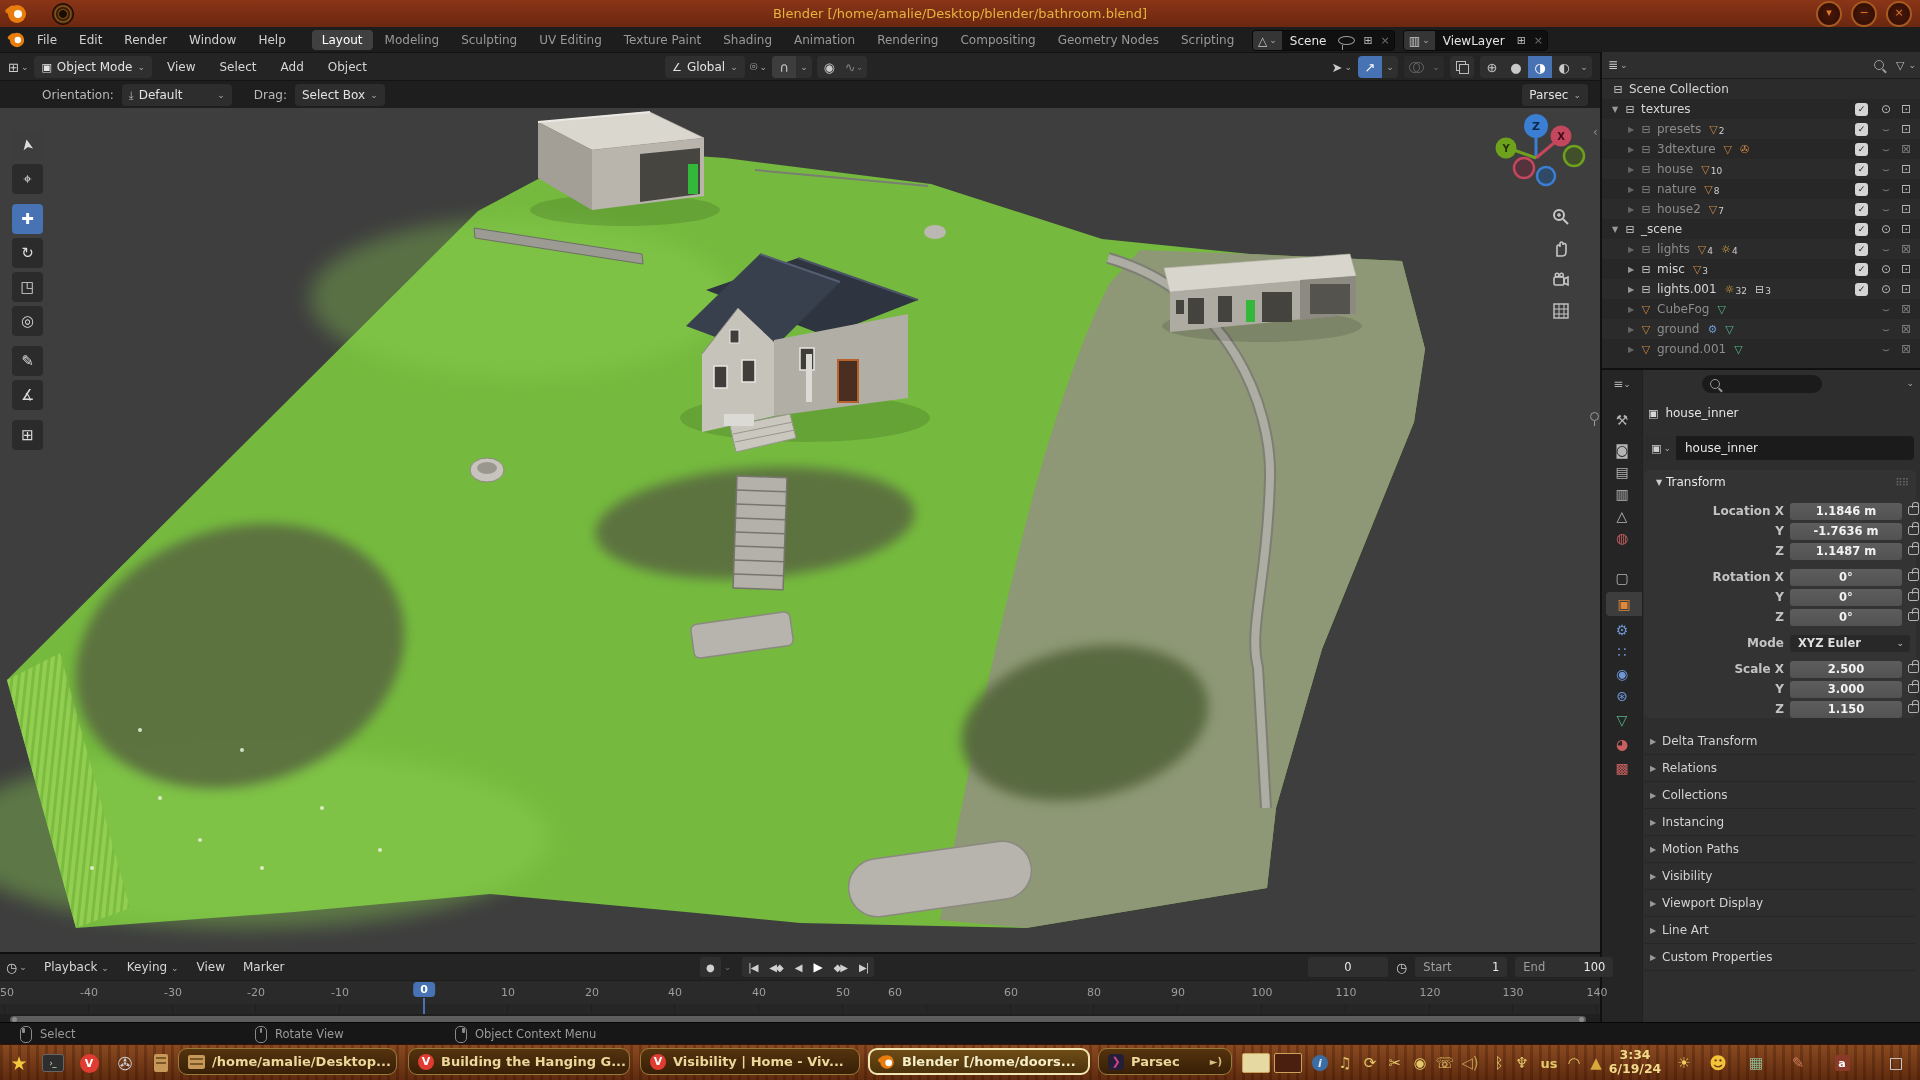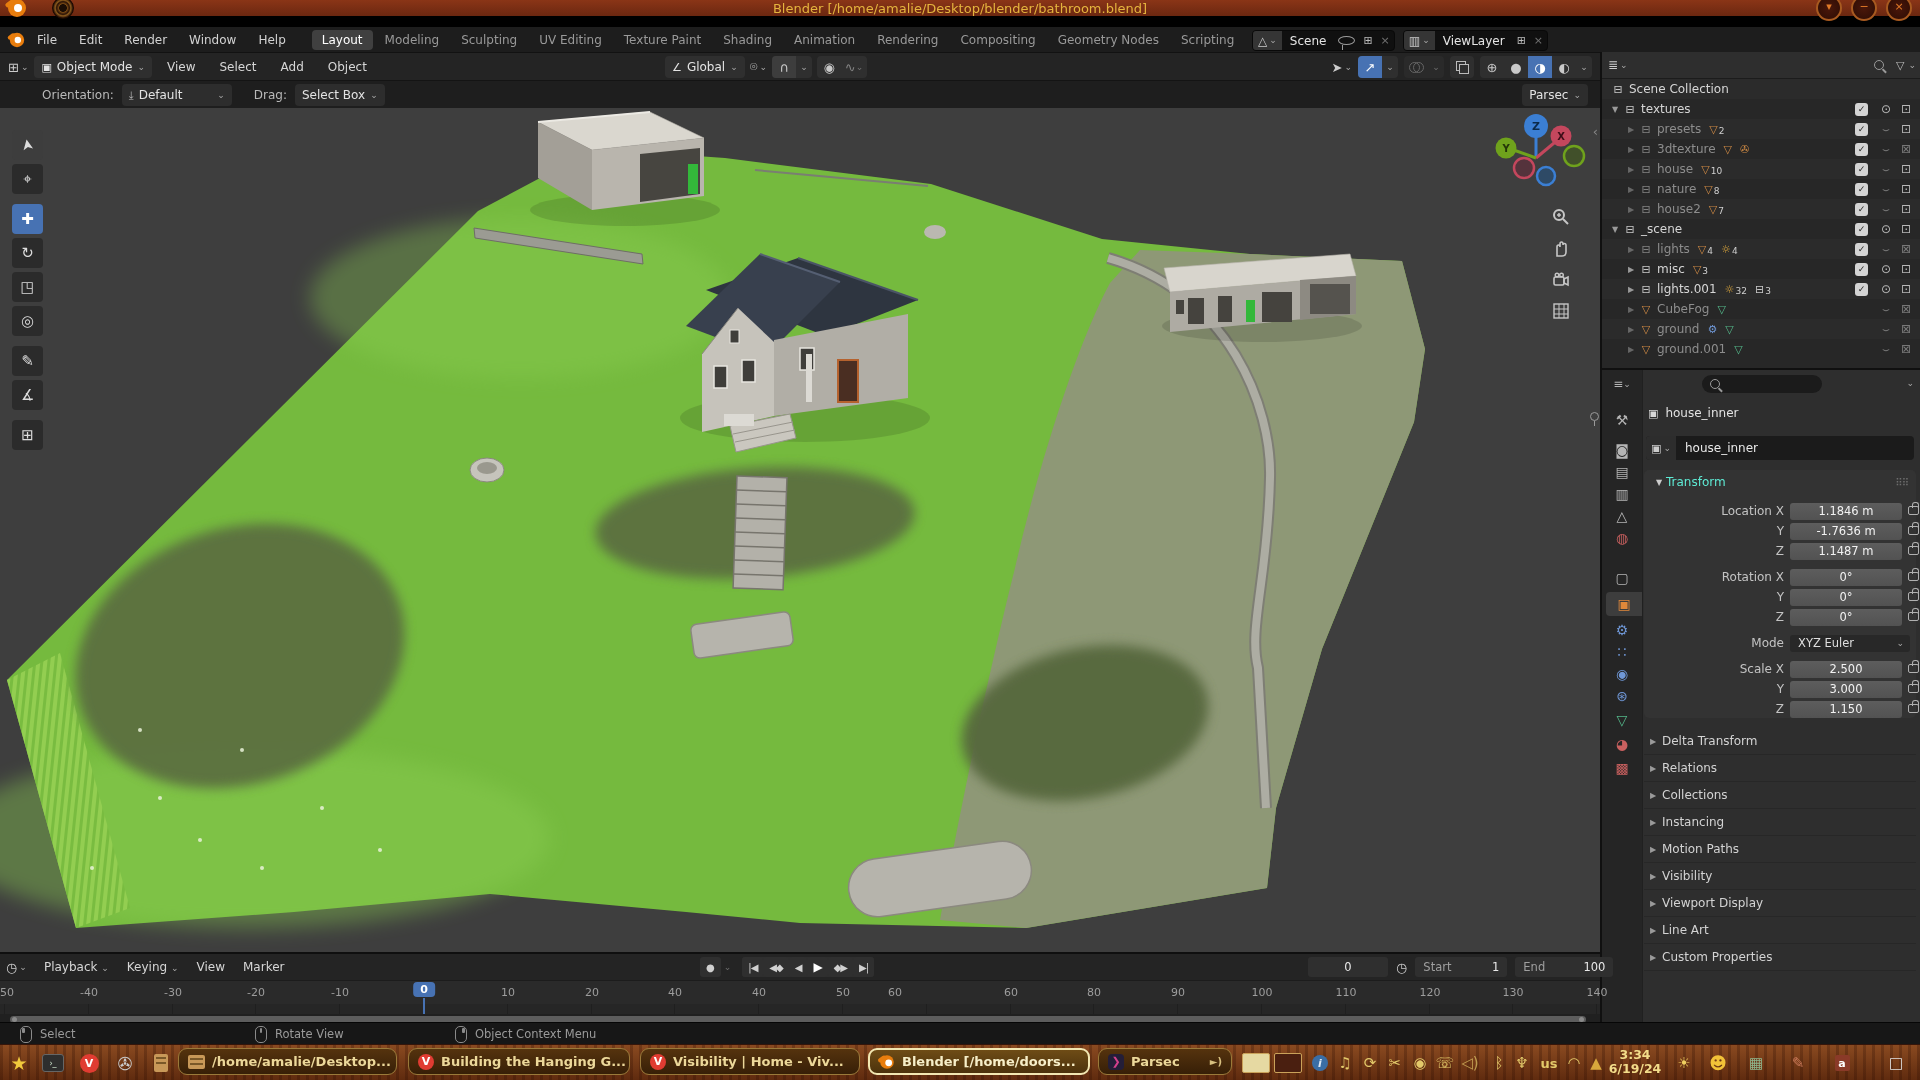--- a/index.html
+++ b/index.html
@@ -4,21 +4,21 @@
 <style>
   html,body{margin:0;padding:0;background:#000;}
   body{width:1920px;height:1080px;position:relative;overflow:hidden;
        font-family:"DejaVu Sans","Liberation Sans",sans-serif;color:#cccccc;
        -webkit-font-smoothing:antialiased;}
   .abs{position:absolute;}
   .row{display:flex;align-items:center;}
   .dim{opacity:.55;}
 
   
-  #titlebar{left:0;top:0;width:1920px;height:16px;
+  #titlebar{left:0;top:0;width:1920px;height:27px;
     background:linear-gradient(#8a3517,#6b2710);display:flex;align-items:center;}
   #titlebar .title{position:absolute;left:0;right:0;text-align:center;
     color:#e5b43e;font-size:13px;}
   .blogo{width:18px;height:18px;border-radius:50%;background:#e87d0d;position:relative;flex:0 0 auto;}
   .blogo::before{content:"";position:absolute;width:8px;height:8px;background:#fff;border-radius:50%;top:5px;left:6px;}
   .blogo::after{content:"";position:absolute;width:10px;height:5px;background:#e87d0d;border-radius:3px;transform:rotate(-35deg);left:-3px;top:2px;}
   .ringicon{width:20px;height:20px;border-radius:50%;background:radial-gradient(#1a0d04 25%,#7a4a14 30%,#2a1206 45%,#8a5a1c 55%,#2a1206 70%);border:1px solid #1a0a02;}
   .wbtn-circ{width:22px;height:22px;border-radius:50%;background:radial-gradient(#4a170a,#2c0c04);
     border:2px solid #a85a20;color:#e07a28;font-size:11px;line-height:20px;text-align:center;margin-left:9px;}
 
@@ -85,21 +85,21 @@
   #props{left:1600px;top:368px;width:320px;height:654px;background:#2e2e2e;border-left:2px solid #101010;border-top:2px solid #101010;font-size:12px;}
   #pgutter{position:absolute;left:0;top:0;width:40px;height:654px;background:#252525;border-right:1px solid #202020;}
   .ptab{position:absolute;left:0;width:40px;height:24px;display:flex;align-items:center;justify-content:center;font-size:14px;color:#b5b5b5;}
   .ptab.active{background:#3d3d3d;border-radius:4px 0 0 4px;left:4px;width:36px;}
   .searchpill{position:absolute;left:100px;top:5px;width:112px;height:18px;background:#1b1b1b;border-radius:9px;display:flex;align-items:center;padding-left:8px;}
   .magi{width:8px;height:8px;border:1.5px solid #9a9a9a;border-radius:50%;position:relative;display:inline-block;}
   .magi::after{content:"";position:absolute;width:5px;height:1.5px;background:#9a9a9a;bottom:-2px;right:-4px;transform:rotate(45deg);}
   .pini{width:7px;height:7px;border:1.5px solid #9a9a9a;border-radius:50%;position:relative;display:inline-block;}
   .pini::after{content:"";position:absolute;top:8px;left:2.5px;width:1.5px;height:5px;background:#9a9a9a;}
   #ppanel{position:absolute;left:42px;top:100px;width:272px;height:248px;background:#333333;border-radius:5px;}
-  .pr{position:absolute;height:18px;display:flex;align-items:center;width:100%;}
+  .pr{position:absolute;height:18px;display:flex;align-items:center;width:100%;font-weight:bold;}
   .plabel{position:absolute;right:132px;width:130px;text-align:right;color:#c3c3c3;}
   .pfield{position:absolute;left:146px;width:112px;height:17px;background:linear-gradient(#5d5d5d,#525252);border-radius:3px;
           color:#f2f2f2;font-size:11.5px;display:flex;align-items:center;justify-content:center;}
   .pfield.drop{background:#282828;justify-content:flex-start;padding-left:8px;color:#dedede;}
   .pfield.drop .chev{position:absolute;right:6px;}
   .lockw{position:absolute;left:264px;}
   .locki{width:9px;height:7px;border:1.2px solid #b0b0b0;border-radius:2px;position:relative;display:inline-block;}
   .locki::before{content:"";position:absolute;top:-5px;left:3px;width:5px;height:5px;border:1.2px solid #b0b0b0;border-bottom:none;border-radius:3px 3px 0 0;}
   .psec{position:absolute;left:42px;width:272px;height:26px;display:flex;align-items:center;background:#2e2e2e;border-bottom:1px solid #272727;color:#d3d3d3;}
   .psec .ol-arr{font-size:8px;width:18px;}
@@ -705,21 +705,21 @@
     <span class="row" style="background:#2d2d2d;height:100%;padding:0 5px;gap:2px">
         <span style="font-size:11px;color:#ccc">▣</span>
         <span class="chev">⌄</span>
       </span>
     <span style="padding-left:9px;color:#e8e8e8">house_inner</span>
   </div>
 
   <div id="ppanel">
     <div class="row" style="height:24px;padding:0 8px">
       <span class="ol-arr" style="color:#ccc">▼</span>
-      <span style="color:#5eead4">Transform</span>
+      <span style="color:#e5e5e5">Transform</span>
       <span class="sp"></span>
       <span class="grip">⠿⠿</span>
     </div>
     <div class="pr" style="top:32px">
         <span class="plabel">Location X</span>
         <span class="pfield">1.1846 m</span>
         <span class="lockw"><span class="locki"></span></span>
       </div>
     <div class="pr" style="top:52px">
         <span class="plabel">Y</span>

